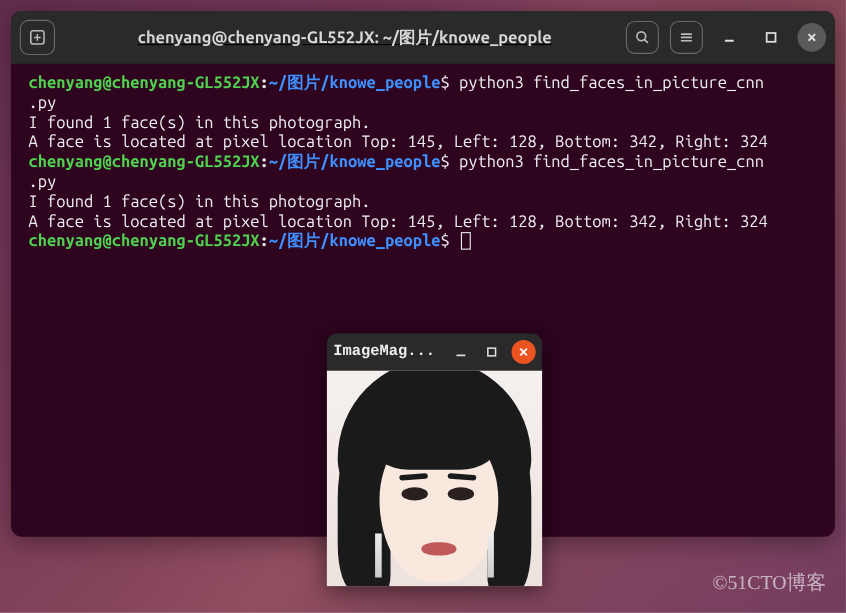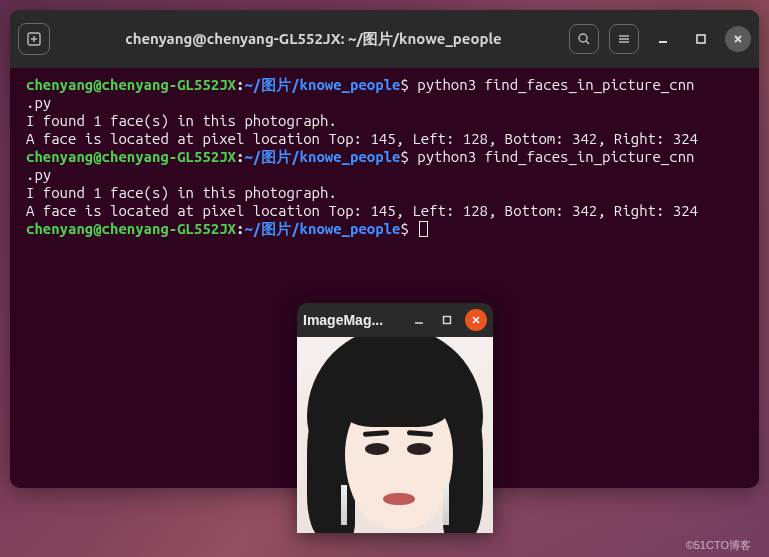--- a/index.html
+++ b/index.html
@@ -24,26 +24,27 @@
       position: absolute;
       top: 10px; left: 10px;
       width: 749px;
       height: 478px;
       background: #2e041f;
       border-radius: 10px;
       box-shadow: 0 4px 24px rgba(0,0,0,0.4);
       overflow: hidden;
     }
     .titlebar {
-      height: 58px;
+      height: 48px;
       background: #2a2a2a;
       display: flex;
       align-items: center;
       padding: 0 8px;
       gap: 4px;
+      text-decoration: underline;
     }
     .tb-btn {
       width: 28px; height: 28px;
       border-radius: 6px;
       display: flex; align-items: center; justify-content: center;
       color: #ddd;
     }
     .tb-newtab {
       width: 32px; height: 32px;
       border: 1.5px solid #6a6a6a;
@@ -103,21 +104,21 @@
       height: 34px;
       background: #2a2a2a;
       display: flex;
       align-items: center;
       padding: 0 6px;
       gap: 8px;
     }
     .image-title {
       flex: 1;
       color: #eee;
-      font-family: Liberation Sans, sans-serif;
+      font-family: Liberation Mono, monospace;
       font-size: 14px;
       font-weight: 600;
       white-space: nowrap;
       overflow: hidden;
     }
     .img-btn {
       width: 20px; height: 20px;
       display: flex; align-items: center; justify-content: center;
       color: #ddd;
     }
@@ -198,24 +199,24 @@
     .earring-l, .earring-r {
       position: absolute;
       width: 6px; height: 40px;
       background: linear-gradient(#eee, #ccc);
       top: 148px;
     }
     .earring-l { left: 44px; }
     .earring-r { right: 44px; }
     .watermark {
       position: absolute;
-      bottom: 4px; right: 18px;
+      bottom: 16px; right: 18px;
       color: rgba(255,255,255,0.6);
-      font-family: Liberation Sans, sans-serif;
-      font-size: 11px;
+      font-family: Liberation Serif, serif;
+      font-size: 18px;
     }
     svg { display: block; }
   </style>
 </head>
 <body>
 
 <div class="terminal-window">
   <div class="titlebar">
     <div class="tb-newtab">
       <svg width="14" height="14" viewBox="0 0 14 14">

